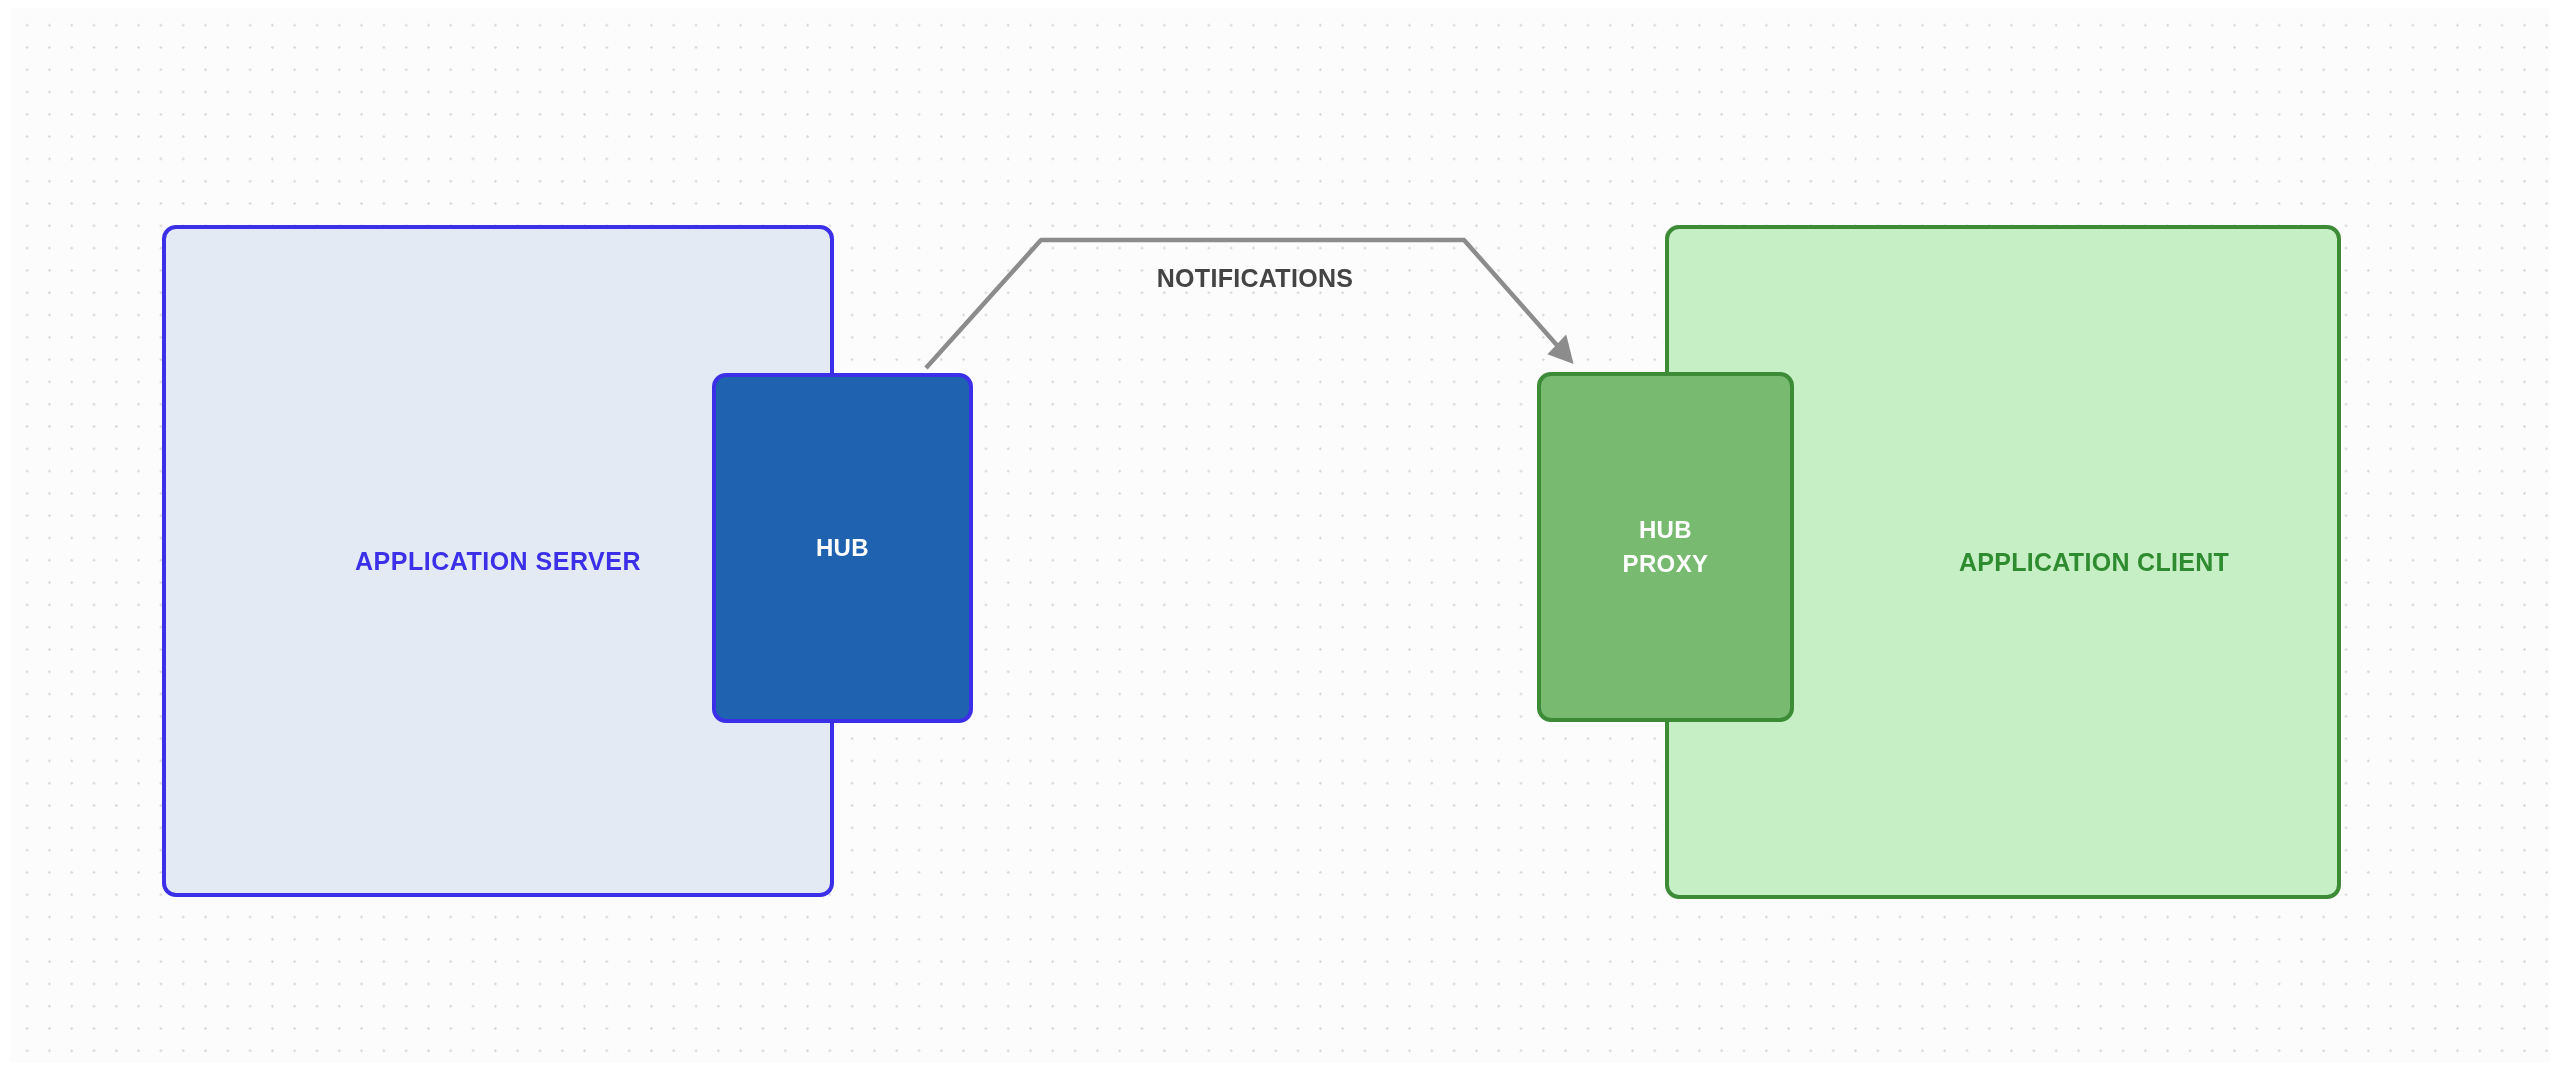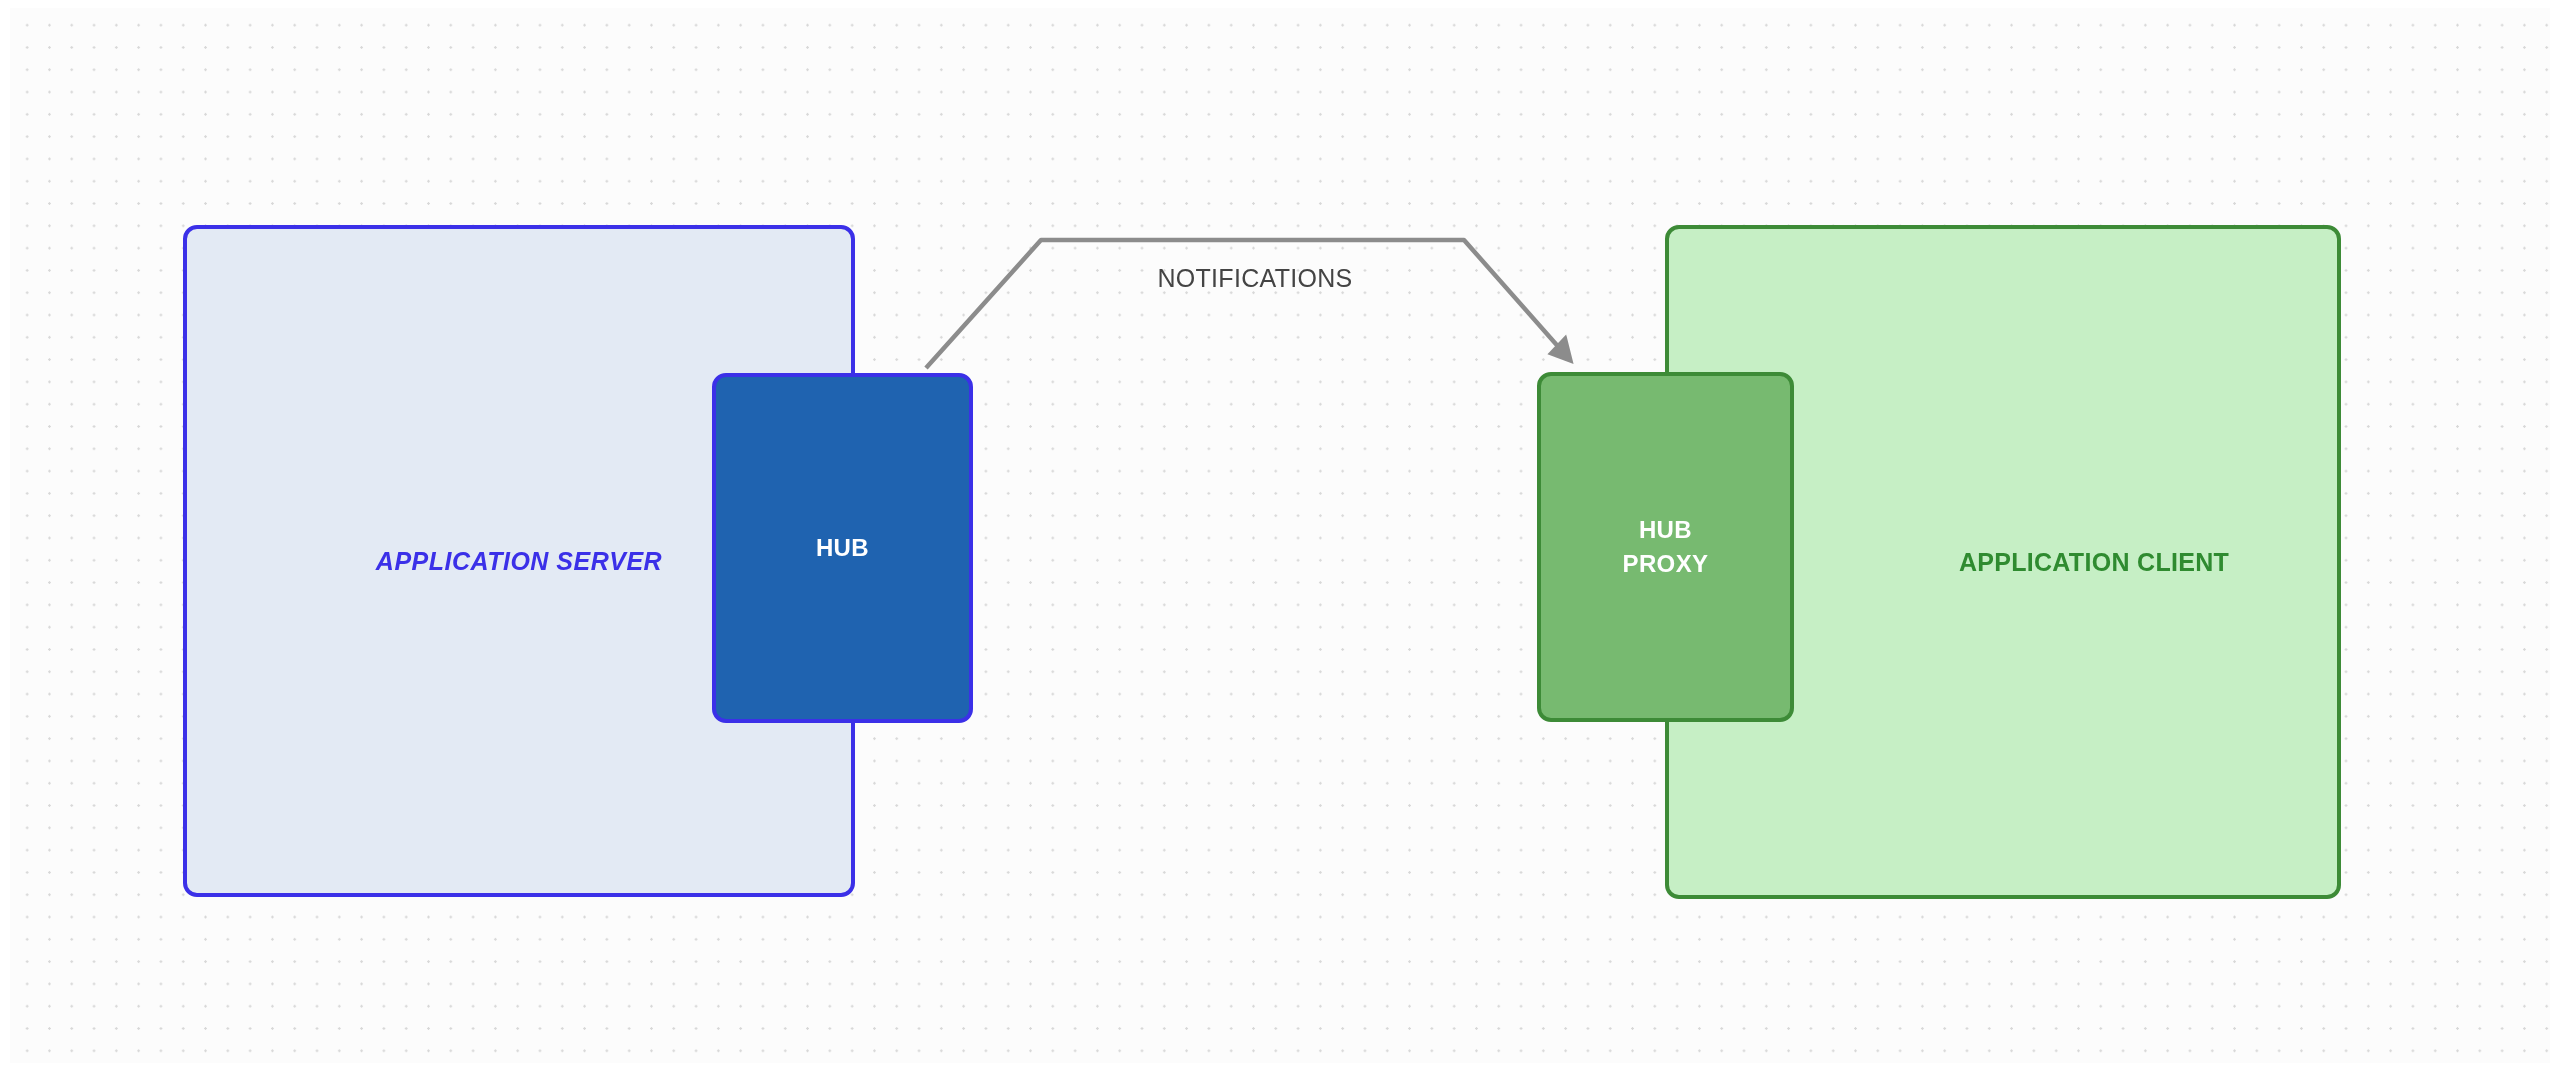--- a/index.html
+++ b/index.html
@@ -38,28 +38,27 @@
     box-sizing: border-box;
     display: flex;
     align-items: center;
     justify-content: center;
     text-align: center;
     letter-spacing: 0.4px;
   }
 
   
   #app-server {
-    left: 183px;
+    left: 162px;
     top: 225px;
     width: 672px;
     height: 672px;
     background: #E3EAF4;
     border: 4px solid #3B30E8;
     border-radius: 14px;
-    font-style: italic;
   }
   #app-server-label {
     position: absolute;
     left: 0;
     right: 0;
     top: 50%;
     transform: translateY(-50%);
     color: #3B30E8;
     font-weight: bold;
     font-size: 25px;
@@ -134,20 +133,21 @@
   #notifications-label {
     position: absolute;
     left: 1045px;
     top: 264px;
     width: 420px;
     text-align: center;
     color: #444444;
     font-size: 25px;
     letter-spacing: 0.3px;
     z-index: 7;
+    font-weight: bold;
   }
 </style>
 </head>
 <body>
 
 <div id="canvas">
 
   <div id="grid-background"></div>
 
   <div class="node" id="app-server">

